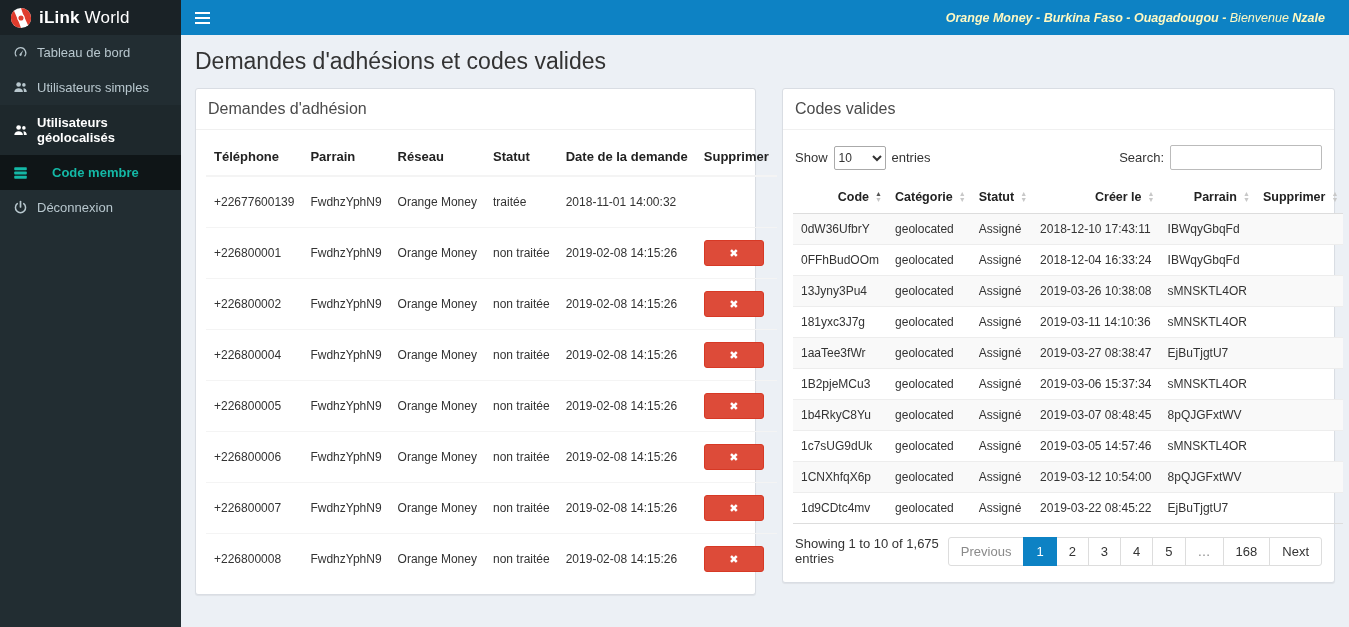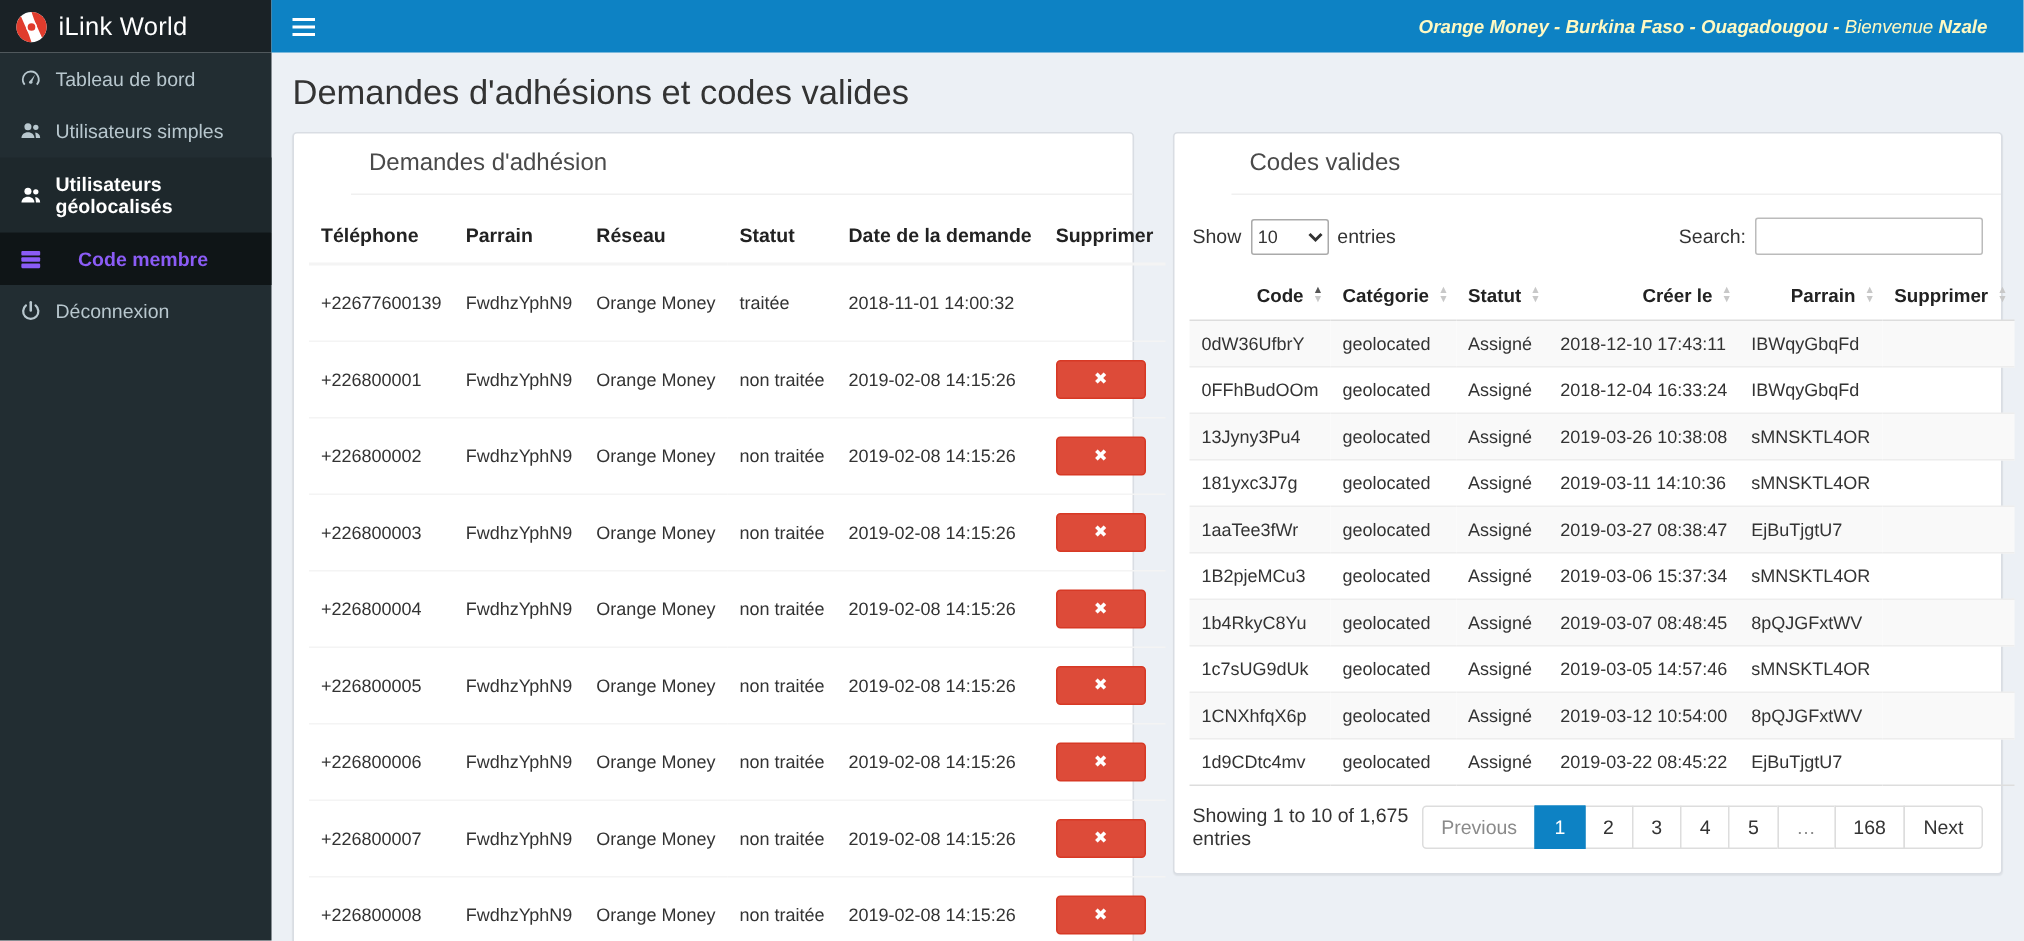--- a/index.html
+++ b/index.html
@@ -9,47 +9,47 @@
     background:#ecf0f5; color:#333;
   }
 
   
   .topbar { position:absolute; top:0; left:0; width:1349px; height:35px; display:flex; z-index:20; }
   .logo {
     width:181px; height:35px; background:#1a2226; color:#fff;
     display:flex; align-items:center; gap:7px; padding-left:10px; cursor:pointer;
   }
   .logo-text { font-size:17px; letter-spacing:.2px; }
-  .logo-text b { font-weight:normal; }
+  .logo-text b { font-weight:bold; }
   .navbar {
     flex:1; background:#0d82c4; display:flex; align-items:center; justify-content:space-between;
   }
   .hamburger { width:42px; height:35px; display:flex; flex-direction:column; justify-content:center; align-items:center; gap:3px; cursor:pointer; }
   .hamburger span { display:block; width:15px; height:2px; background:#fff; }
   .user-banner { color:#fef9c3; font-size:12.5px; padding-right:24px;font-style:italic; }
   .user-banner .seg-bold { font-weight:bold; }
   .user-banner .seg-normal { font-weight:normal; }
 
   
   .sidebar { position:absolute; top:35px; left:0; width:181px; height:592px; background:#222d32; }
   .sidebar-item {
     display:flex; align-items:center; gap:9px; padding:10px 13px;
     color:#b8c7ce; font-size:13px; cursor:pointer; line-height:15px;
   }
   .sidebar-item .icon { width:15px; height:15px; flex:0 0 15px; display:flex; align-items:center; }
   .sidebar-item.active { background:#1e282c; color:#fff; font-weight:bold; }
-  .sidebar-item.selected { background:#0f1517; color:#8b5cf6; font-weight:bold;gap:24px; }
+  .sidebar-item.selected { background:#0f1517; color:#14b8a6; font-weight:bold;gap:24px; }
 
   
   .content { position:absolute; top:35px; left:181px; width:1168px; padding:11px 16px 0 14px; }
   .page-title { font-size:23px; font-weight:normal; color:#333; margin:2px 0 13px 0; }
   .panels { display:flex; gap:26px; align-items:flex-start; }
 
   .panel { background:#fff; border:1px solid #d9dde3; border-radius:3px; box-shadow:0 1px 1px rgba(0,0,0,.06); }
-  .panel-header { padding:11px 12px; font-size:16px; color:#4a4a4a; border-bottom:1px solid #f0f0f0;margin-left:38px; }
+  .panel-header { padding:11px 12px; font-size:16px; color:#4a4a4a; border-bottom:1px solid #f0f0f0; }
   .panel-body { padding:8px 10px 10px 10px; }
 
   
   .panel-requests { width:561px; }
   table { border-collapse:collapse; width:100%; }
   .req-table th {
     text-align:left; font-size:13px; color:#222; padding:11px 8px;
     border-bottom:2px solid #f4f4f4; white-space:nowrap;
   }
   .req-table td { font-size:12px; padding:12px 8px; border-top:1px solid #f4f4f4; white-space:nowrap; vertical-align:middle; }
@@ -228,32 +228,20 @@
               <td>non traitée</td>
               <td>2019-02-08 14:15:26</td>
               <td>
                 <button class="btn-danger">
                   <span>✖</span>
                 </button>
               </td>
             </tr>
               <tr>
               <td>+226800002</td>
-              <td>FwdhzYphN9</td>
-              <td>Orange Money</td>
-              <td>non traitée</td>
-              <td>2019-02-08 14:15:26</td>
-              <td>
-                <button class="btn-danger">
-                  <span>✖</span>
-                </button>
-              </td>
-            </tr>
-              <tr>
-              <td>+226800003</td>
               <td>FwdhzYphN9</td>
               <td>Orange Money</td>
               <td>non traitée</td>
               <td>2019-02-08 14:15:26</td>
               <td>
                 <button class="btn-danger">
                   <span>✖</span>
                 </button>
               </td>
             </tr>

